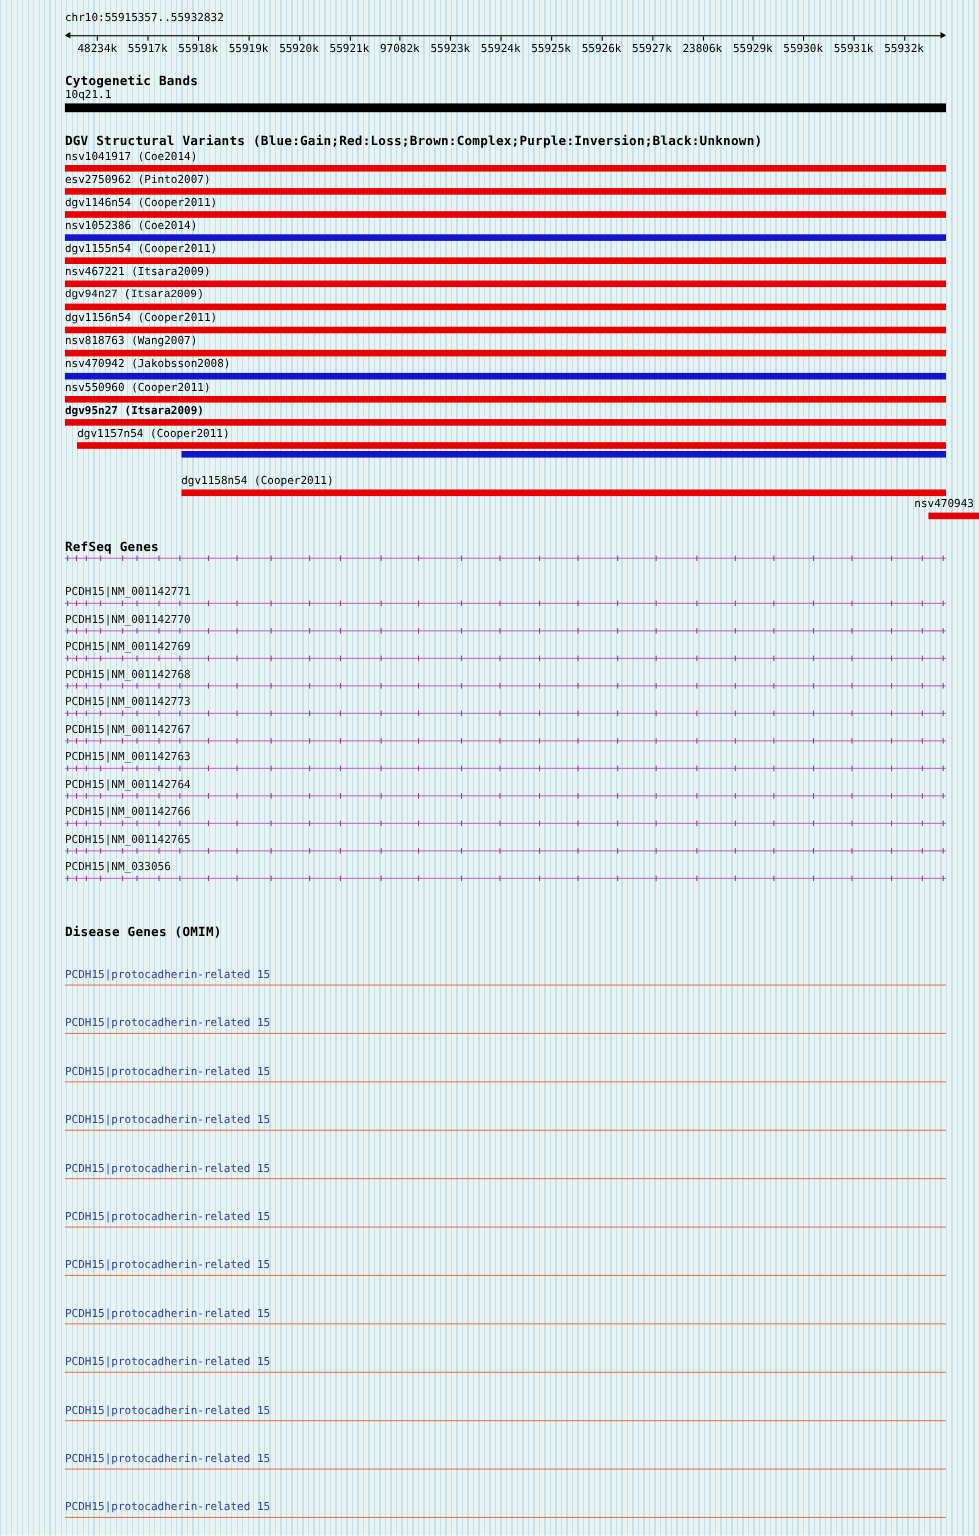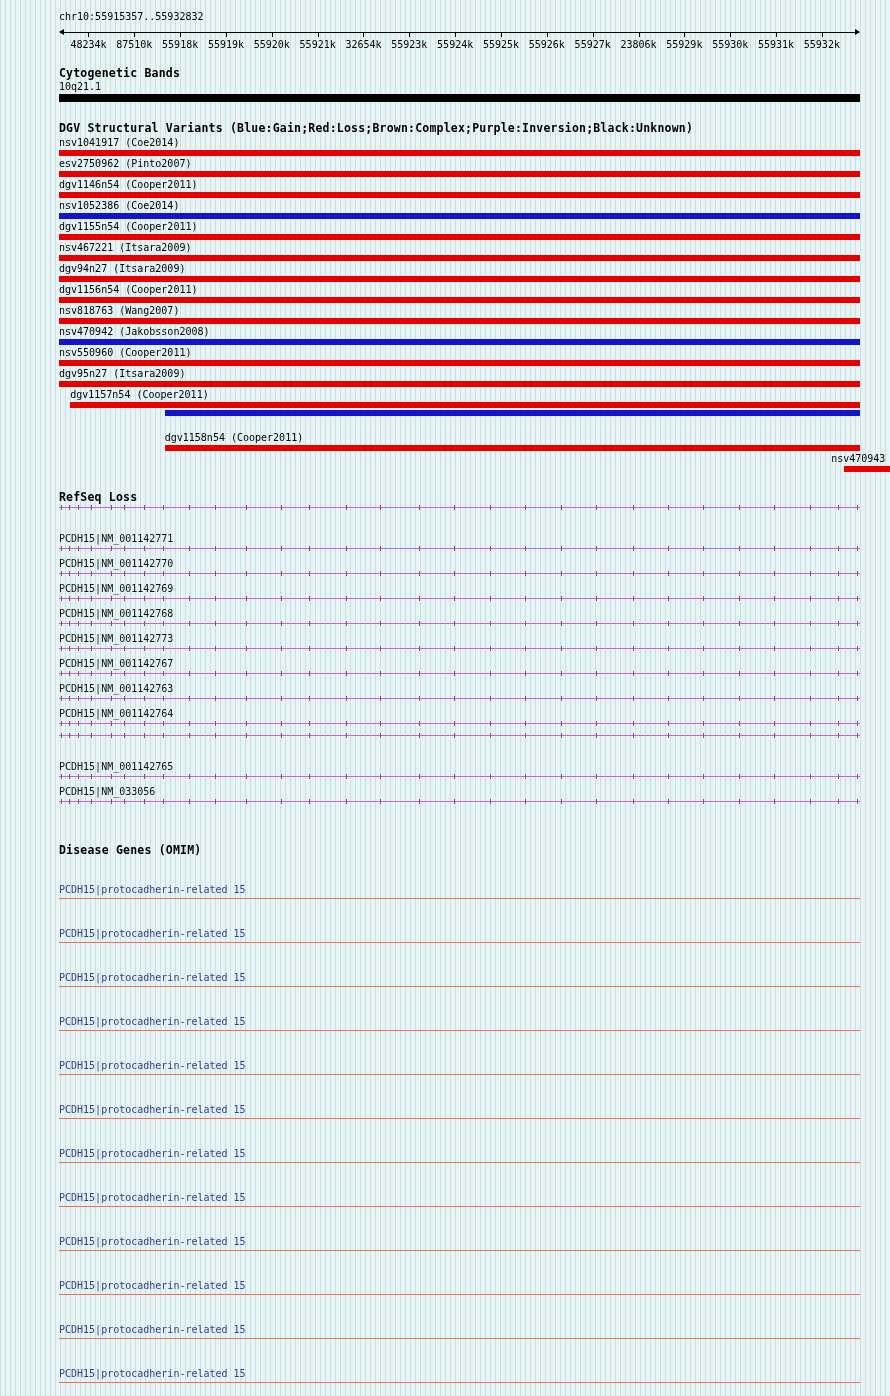--- a/index.html
+++ b/index.html
@@ -70,41 +70,41 @@
         <div class="arr arr-l"></div>
         <div class="arr arr-r"></div>
       </div>
       <div class="ruler-ticks">
           <div class="tick" style="left: 3.68%;">
     <div class="tick-mark"></div>
     <div class="tick-label">48234k</div>
   </div>
           <div class="tick" style="left: 9.402%;">
     <div class="tick-mark"></div>
-    <div class="tick-label">87510k</div>
+    <div class="tick-label">55917k</div>
   </div>
           <div class="tick" style="left: 15.124%;">
     <div class="tick-mark"></div>
     <div class="tick-label">55918k</div>
   </div>
           <div class="tick" style="left: 20.847%;">
     <div class="tick-mark"></div>
     <div class="tick-label">55919k</div>
   </div>
           <div class="tick" style="left: 26.569%;">
     <div class="tick-mark"></div>
     <div class="tick-label">55920k</div>
   </div>
           <div class="tick" style="left: 32.292%;">
     <div class="tick-mark"></div>
     <div class="tick-label">55921k</div>
   </div>
           <div class="tick" style="left: 38.014%;">
     <div class="tick-mark"></div>
-    <div class="tick-label">32654k</div>
+    <div class="tick-label">97082k</div>
   </div>
           <div class="tick" style="left: 43.737%;">
     <div class="tick-mark"></div>
     <div class="tick-label">55923k</div>
   </div>
           <div class="tick" style="left: 49.459%;">
     <div class="tick-mark"></div>
     <div class="tick-label">55924k</div>
   </div>
           <div class="tick" style="left: 55.182%;">
@@ -169,41 +169,41 @@
   </div>
           <div class="v-row">
     <div class="v-label" style="margin-left: 0%;">dgv1155n54 (Cooper2011)</div>
     <div class="v-bar" style="margin-left: 0%; width: 100%; background: rgb(230, 0, 0);"></div>
   </div>
           <div class="v-row">
     <div class="v-label" style="margin-left: 0%;">nsv467221 (Itsara2009)</div>
     <div class="v-bar" style="margin-left: 0%; width: 100%; background: rgb(230, 0, 0);"></div>
   </div>
           <div class="v-row">
-    <div class="v-label" style="margin-left: 0%;">dgv94n27 (Itsara2009)</div>
+    <div class="v-label" style="margin-left: 0%; font-family: Liberation Mono, monospace;">dgv94n27 (Itsara2009)</div>
     <div class="v-bar" style="margin-left: 0%; width: 100%; background: rgb(230, 0, 0);"></div>
   </div>
           <div class="v-row">
     <div class="v-label" style="margin-left: 0%;">dgv1156n54 (Cooper2011)</div>
     <div class="v-bar" style="margin-left: 0%; width: 100%; background: rgb(230, 0, 0);"></div>
   </div>
           <div class="v-row">
     <div class="v-label" style="margin-left: 0%;">nsv818763 (Wang2007)</div>
     <div class="v-bar" style="margin-left: 0%; width: 100%; background: rgb(230, 0, 0);"></div>
   </div>
           <div class="v-row">
     <div class="v-label" style="margin-left: 0%;">nsv470942 (Jakobsson2008)</div>
     <div class="v-bar" style="margin-left: 0%; width: 100%; background: rgb(20, 20, 204);"></div>
   </div>
           <div class="v-row">
     <div class="v-label" style="margin-left: 0%;">nsv550960 (Cooper2011)</div>
     <div class="v-bar" style="margin-left: 0%; width: 100%; background: rgb(230, 0, 0);"></div>
   </div>
           <div class="v-row">
-    <div class="v-label" style="margin-left: 0%;">dgv95n27 (Itsara2009)</div>
+    <div class="v-label" style="margin-left: 0%; font-weight: bold;">dgv95n27 (Itsara2009)</div>
     <div class="v-bar" style="margin-left: 0%; width: 100%; background: rgb(230, 0, 0);"></div>
   </div>
           <div class="v-row">
     <div class="v-label" style="margin-left: 1.4%;">dgv1157n54 (Cooper2011)</div>
     <div class="v-bar" style="margin-left: 1.4%; width: 98.6%; background: rgb(230, 0, 0);"></div>
   </div>
           <div class="v-row">
     <div class="v-bar" style="margin-left: 13.2%; width: 86.8%; background: rgb(20, 20, 204);"></div>
   </div>
           <div class="v-row">
@@ -211,21 +211,21 @@
     <div class="v-bar" style="margin-left: 13.2%; width: 86.8%; background: rgb(230, 0, 0);"></div>
   </div>
           <div class="v-row">
     <div class="v-label" style="margin-left: 96.4%;">nsv470943</div>
     <div class="v-bar" style="margin-left: 98%; width: 5.7%; background: rgb(230, 0, 0);"></div>
   </div>
         </div>
     </div>
 
     <div class="section refseq">
-      <div class="sec-title">RefSeq Loss</div>
+      <div class="sec-title">RefSeq Genes</div>
       <div class="refseq-rows">
           <div class="g-row">
     <div class="g-line" style="border-top: 1px solid rgb(196, 104, 196);">
               <div class="exon-tick" style="left: 0.3%; background: rgb(155, 61, 155);"></div>
               <div class="exon-tick" style="left: 1.2%; background: rgb(155, 61, 155);"></div>
               <div class="exon-tick" style="left: 2.4%; background: rgb(155, 61, 155);"></div>
               <div class="exon-tick" style="left: 4%; background: rgb(155, 61, 155);"></div>
               <div class="exon-tick" style="left: 6.5%; background: rgb(155, 61, 155);"></div>
               <div class="exon-tick" style="left: 8.1%; background: rgb(155, 61, 155);"></div>
               <div class="exon-tick" style="left: 10.6%; background: rgb(155, 61, 155);"></div>
@@ -519,20 +519,21 @@
               <div class="exon-tick" style="left: 76%; background: rgb(155, 61, 155);"></div>
               <div class="exon-tick" style="left: 80.4%; background: rgb(155, 61, 155);"></div>
               <div class="exon-tick" style="left: 84.9%; background: rgb(155, 61, 155);"></div>
               <div class="exon-tick" style="left: 89.3%; background: rgb(155, 61, 155);"></div>
               <div class="exon-tick" style="left: 93.8%; background: rgb(155, 61, 155);"></div>
               <div class="exon-tick" style="left: 97.2%; background: rgb(155, 61, 155);"></div>
               <div class="exon-tick" style="left: 99.6%; background: rgb(155, 61, 155);"></div>
             </div>
   </div>
           <div class="g-row">
+    <div class="g-label">PCDH15|NM_001142766</div>
     <div class="g-line" style="border-top: 1px solid rgb(196, 104, 196);">
               <div class="exon-tick" style="left: 0.3%; background: rgb(155, 61, 155);"></div>
               <div class="exon-tick" style="left: 1.2%; background: rgb(155, 61, 155);"></div>
               <div class="exon-tick" style="left: 2.4%; background: rgb(155, 61, 155);"></div>
               <div class="exon-tick" style="left: 4%; background: rgb(155, 61, 155);"></div>
               <div class="exon-tick" style="left: 6.5%; background: rgb(155, 61, 155);"></div>
               <div class="exon-tick" style="left: 8.1%; background: rgb(155, 61, 155);"></div>
               <div class="exon-tick" style="left: 10.6%; background: rgb(155, 61, 155);"></div>
               <div class="exon-tick" style="left: 13%; background: rgb(155, 61, 155);"></div>
               <div class="exon-tick" style="left: 16.2%; background: rgb(155, 61, 155);"></div>

